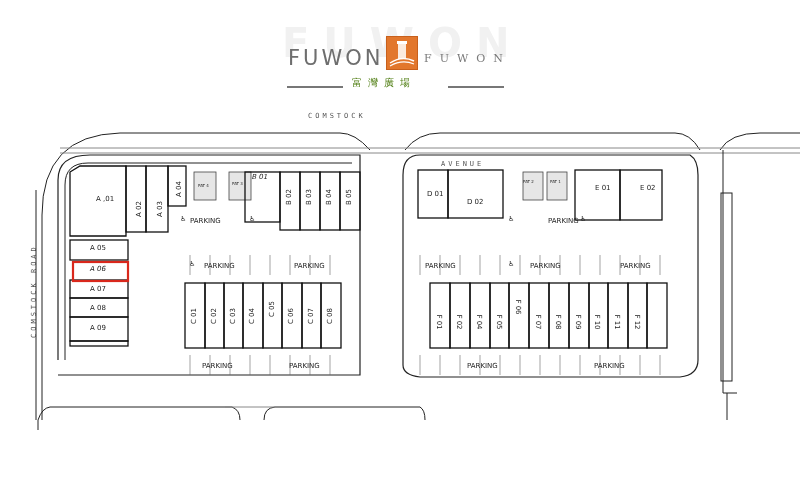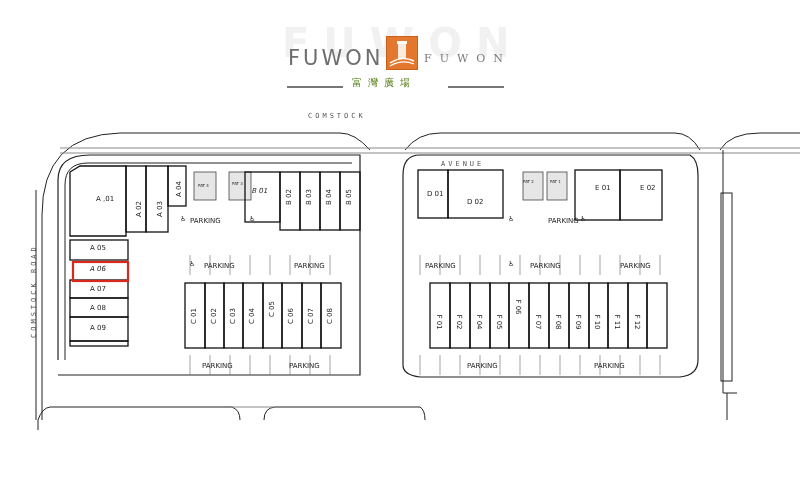--- a/index.html
+++ b/index.html
@@ -175,21 +175,21 @@
   <span style="position:absolute;left:96px;top:195px;" data-interactable="true">A ,01</span>
   <span style="position:absolute;left:131px;top:205px;transform:rotate(-90deg);" data-interactable="true">A 02</span>
   <span style="position:absolute;left:152px;top:205px;transform:rotate(-90deg);" data-interactable="true">A 03</span>
   <span style="position:absolute;left:171px;top:185px;transform:rotate(-90deg);" data-interactable="true">A 04</span>
   <span style="position:absolute;left:90px;top:244px;" data-interactable="true">A 05</span>
   <span style="position:absolute;left:90px;top:265px;font-style:italic;" data-interactable="true">A 06</span>
   <span style="position:absolute;left:90px;top:285px;" data-interactable="true">A 07</span>
   <span style="position:absolute;left:90px;top:304px;" data-interactable="true">A 08</span>
   <span style="position:absolute;left:90px;top:324px;" data-interactable="true">A 09</span>
 
-  <span style="position:absolute;left:252px;top:187px;font-style:italic;" data-interactable="true">B 01</span>
+  <span style="position:absolute;left:252px;top:173px;font-style:italic;" data-interactable="true">B 01</span>
   <span style="position:absolute;left:281px;top:193px;transform:rotate(-90deg);" data-interactable="true">B 02</span>
   <span style="position:absolute;left:301px;top:193px;transform:rotate(-90deg);" data-interactable="true">B 03</span>
   <span style="position:absolute;left:321px;top:193px;transform:rotate(-90deg);" data-interactable="true">B 04</span>
   <span style="position:absolute;left:341px;top:193px;transform:rotate(-90deg);" data-interactable="true">B 05</span>
 
   <span style="position:absolute;left:186px;top:312px;transform:rotate(-90deg);" data-interactable="true">C 01</span>
   <span style="position:absolute;left:206px;top:312px;transform:rotate(-90deg);" data-interactable="true">C 02</span>
   <span style="position:absolute;left:225px;top:312px;transform:rotate(-90deg);" data-interactable="true">C 03</span>
   <span style="position:absolute;left:244px;top:312px;transform:rotate(-90deg);" data-interactable="true">C 04</span>
   <span style="position:absolute;left:264px;top:305px;transform:rotate(-90deg);" data-interactable="true">C 05</span>

